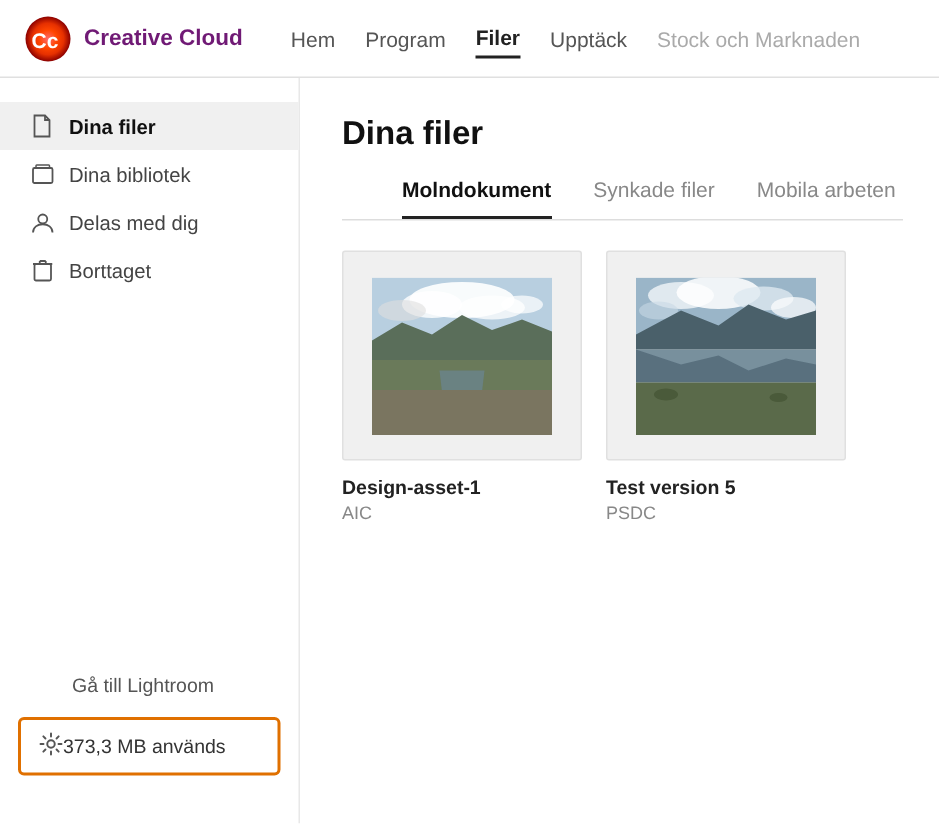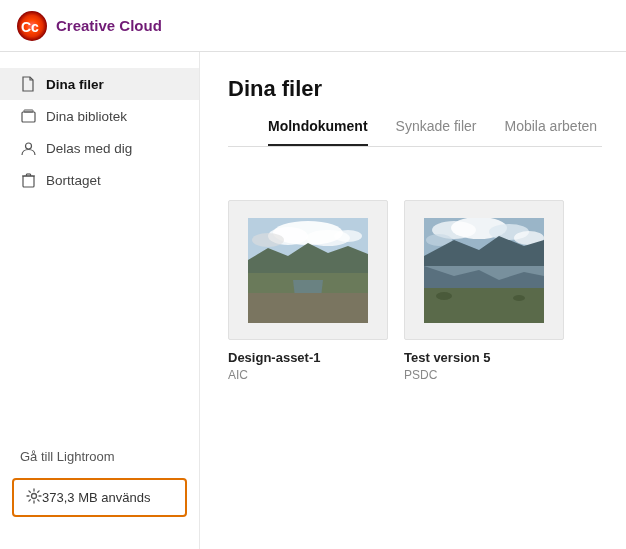--- a/index.html
+++ b/index.html
@@ -98,20 +98,21 @@
     }
     .sidebar-bottom {
       padding: 0 12px 16px;
     }
     .lightroom-link {
       font-size: 13px;
       color: #555;
       cursor: pointer;
       padding: 4px 8px;
       margin-bottom: 10px;
+      margin-left: 28px;
     }
     .storage-badge {
       display: flex;
       align-items: center;
       border: 2px solid #e07000;
       border-radius: 4px;
       padding: 8px 12px;
       font-size: 13px;
       color: #333;
       cursor: pointer;
@@ -153,21 +154,20 @@
 
     
     .file-grid {
       display: flex;
       gap: 16px;
       flex-wrap: wrap;
     }
     .file-card {
       width: 160px;
       cursor: pointer;
-      margin-top: 33px;
     }
     .file-thumbnail {
       width: 160px;
       height: 140px;
       background: #f0f0f0;
       border: 1px solid #e0e0e0;
       border-radius: 2px;
       overflow: hidden;
       display: flex;
       align-items: center;
@@ -204,20 +204,27 @@
           <stop offset="40%" stop-color="#ff4500"></stop>
           <stop offset="70%" stop-color="#e63000"></stop>
           <stop offset="100%" stop-color="#8b0000"></stop>
         </radialGradient>
       </defs>
       <circle cx="16" cy="16" r="15" fill="url(#ccGrad)"></circle>
       <text x="5" y="22" font-size="14" font-weight="900" fill="white" font-family="Arial">Cc</text>
     </svg>
     <span class="brand-name">Creative Cloud</span>
   </div>
+  <div class="nav-items">
+    <span class="nav-item">Hem</span>
+    <span class="nav-item">Program</span>
+    <span class="nav-item active">Filer</span>
+    <span class="nav-item">Upptäck</span>
+    <span class="nav-item muted">Stock och Marknaden</span>
+  </div>
 </nav>
 
 <div class="layout">
 
   <aside class="sidebar">
     <div class="sidebar-top">
 
       <div class="sidebar-item active">
         <span class="sidebar-icon">
           <svg width="14" height="16" viewBox="0 0 14 16" fill="none">

